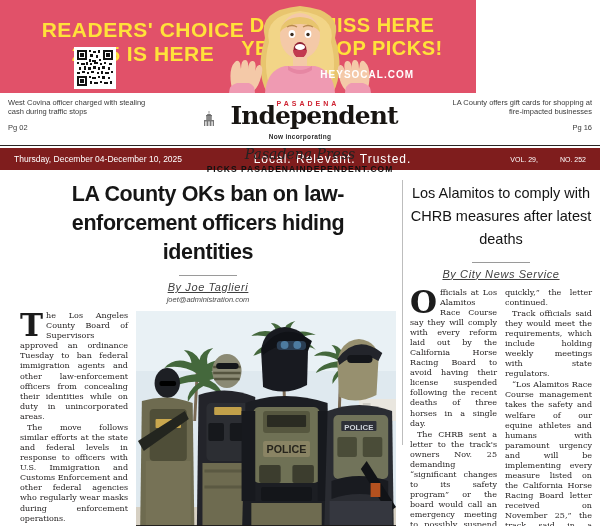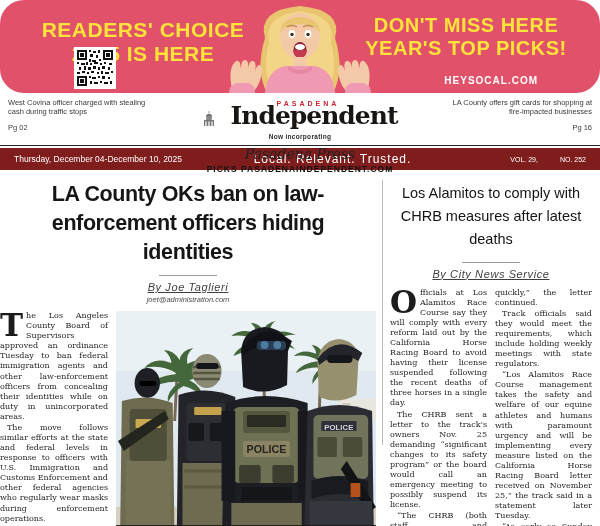--- a/index.html
+++ b/index.html
@@ -1,24 +1,24 @@
 <!DOCTYPE html>
 <html><head>
 <meta charset="utf-8">
 <style>
   * { margin:0; padding:0; box-sizing:border-box; }
   body { font-family:"Liberation Sans", sans-serif; background:#888; }
   .page { position:relative; width:600px; height:526px; background:#fff; overflow:hidden; margin:0 auto; }
 
   
-  .banner { position:relative; width:600px; height:93px; overflow:hidden;border-radius:24px; }
+  .banner { position:relative; width:476px; height:93px; overflow:hidden; }
   .banner-text { position:absolute; font-weight:bold; text-align:center; line-height:1.15; letter-spacing:.5px; }
   .banner-left  { left:18px;  top:18px; width:250px; font-size:21px; }
   .banner-right { right:14px; top:14px; width:240px; font-size:20px; }
-  .banner-site  { position:absolute; right:62px; bottom:7px; color:#fff; font-weight:bold; font-size:10px; letter-spacing:1px; }
+  .banner-site  { position:absolute; right:62px; bottom:13px; color:#fff; font-weight:bold; font-size:10px; letter-spacing:1px; }
   .qr { position:absolute; left:74px; top:47px; width:42px; height:42px; background:#fff; padding:3px; }
   .qr svg { display:block; width:100%; height:100%; }
   .banner-woman { position:absolute; left:205px; top:0; width:190px; height:93px; }
 
   
   .mast-row { display:grid; grid-template-columns:150px 1fr 150px; padding:5px 8px 2px 8px; height:52px; }
   .teaser { font-size:7.5px; line-height:1.25; color:#3a3a3a; }
   .teaser .pg { margin-top:6px; }
   .teaser-right { text-align:right; }
   .mast-center { text-align:center; position:relative; }
@@ -31,21 +31,21 @@
   .mast-visit { font-size:8.5px; font-weight:bold; letter-spacing:1px; color:#111; margin-top:2px; }
 
   
   .rule-thin { height:1px; background:#2a2524; margin:0 0 2px 0; }
   .datebar { height:22px; background:#7f1d1d; color:#fff; display:flex; align-items:center; padding:0 14px; }
   .datebar .date { font-size:8.5px; flex:0 0 215px; }
   .datebar .tagline { font-size:12px; letter-spacing:1px; flex:1; text-align:center; font-weight:500; }
   .datebar .volno { flex:0 0 150px; display:flex; justify-content:flex-end; gap:22px; font-size:7px; }
 
   
-  .main { display:flex; padding:8px 8px 0 0; height:275px; }
+  .main { display:flex; padding:8px 8px 0 20px; height:275px; }
   .story-left { width:382px; padding-right:6px; }
   .vert-rule { width:1px; background:#bdbdbd; margin-top:2px; }
   .story-right { flex:1; padding-left:7px; }
 
   .headline-1 { font-size:21.5px; font-weight:bold; letter-spacing:-.4px; line-height:1.35; text-align:center; color:#161616; max-width:360px; margin:2px auto 0 auto; }
   .by-rule { width:58px; height:1px; background:#9a9a9a; margin:8px auto 5px auto; }
   .byline { text-align:center; font-style:italic; font-size:11px; color:#3f3f3f; letter-spacing:.6px;text-decoration:underline; }
   .email { text-align:center; font-style:italic; font-size:7.5px; color:#4a4a4a; margin-top:2px; }
 
   .lead-body { display:flex; margin-top:7px; }

